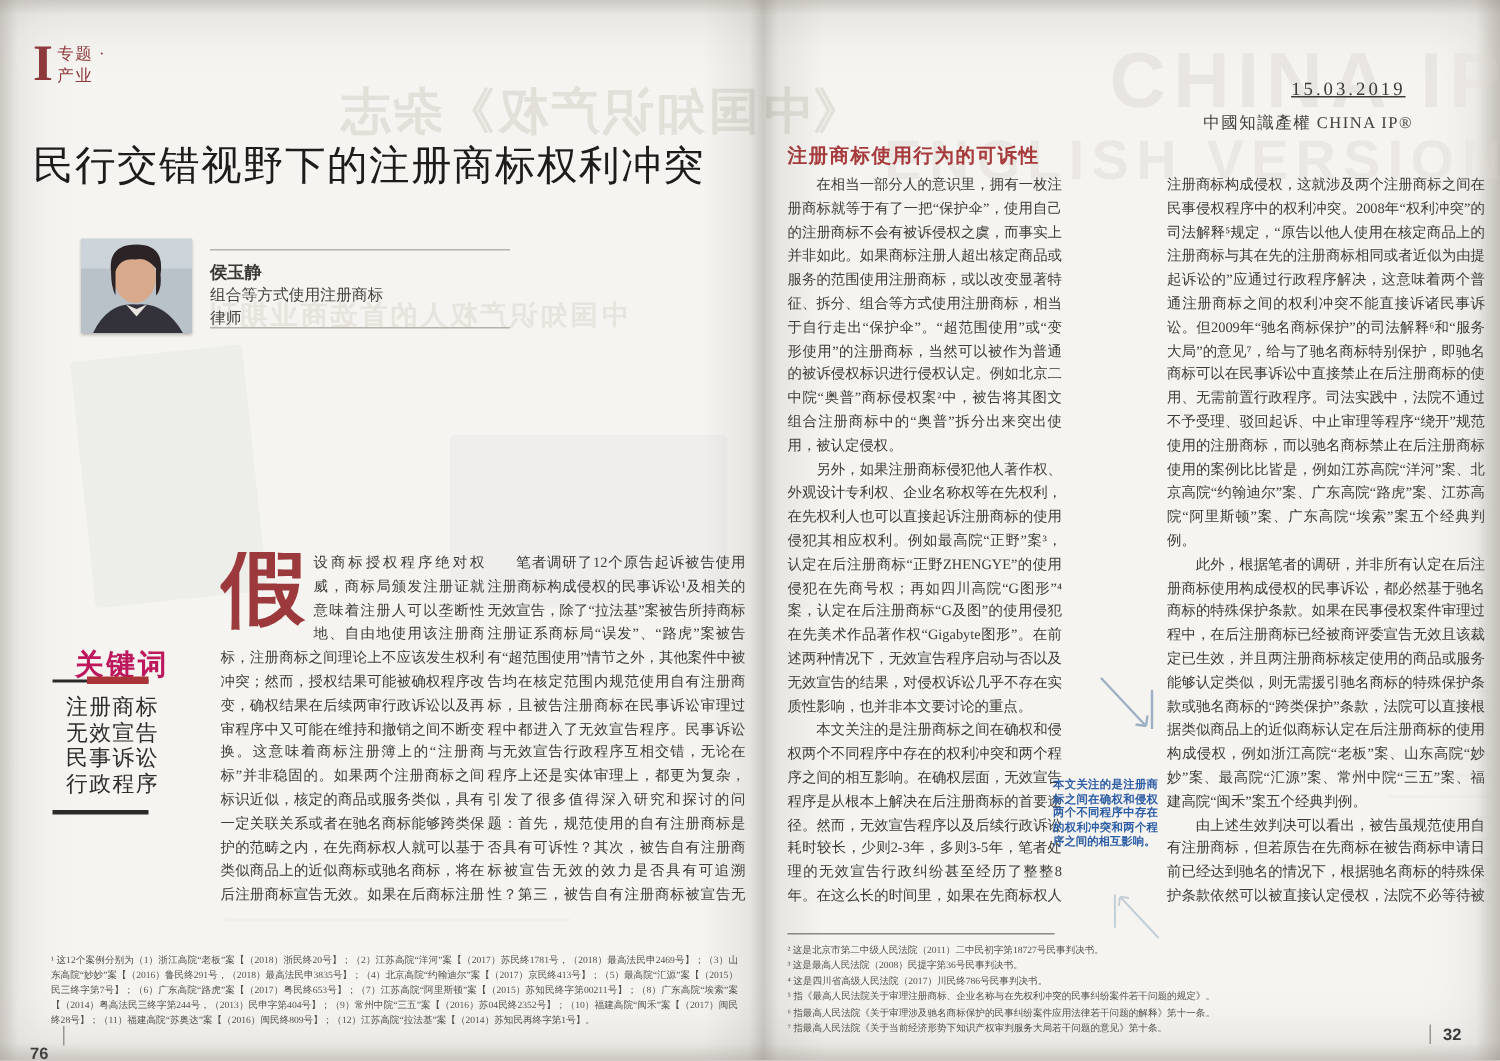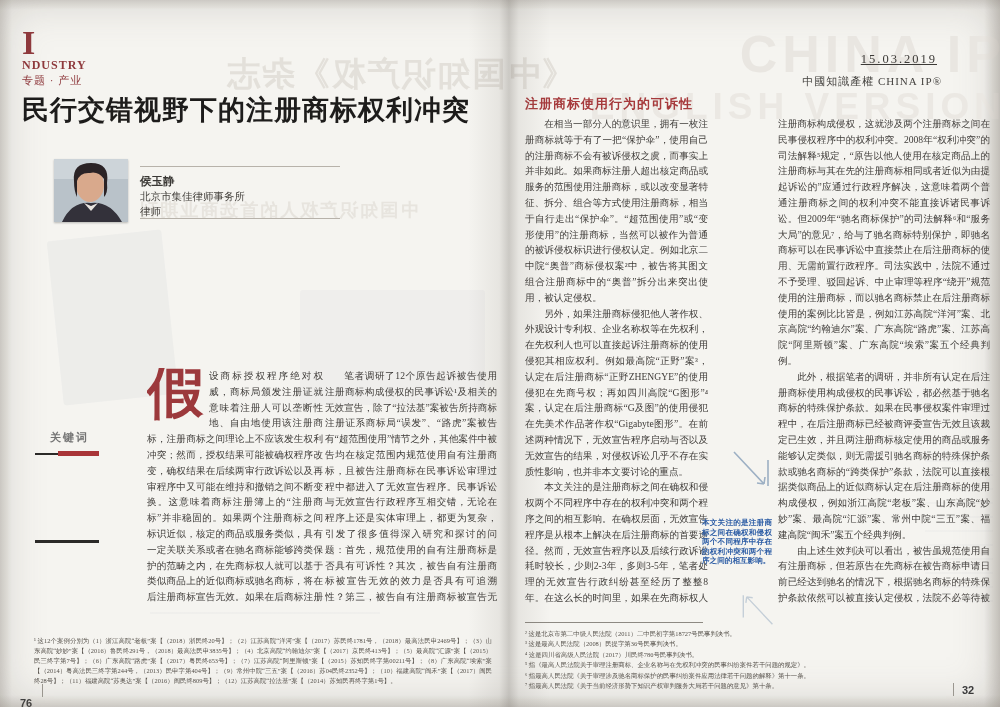--- a/index.html
+++ b/index.html
@@ -34,30 +34,30 @@
   .industry-head .row1 { font-size:12px; font-weight:bold; letter-spacing:1px; }
   .industry-head .row2 { font-size:11px; letter-spacing:1px; }
 
   .ghost { color:#e3e0da; font-family:"Liberation Sans", sans-serif; font-weight:bold;
     transform:scaleX(-1); white-space:nowrap; pointer-events:none; }
   .ghost-lg { left:225px; top:52px; font-size:33px; letter-spacing:2px; }
   .ghost-sm { left:138px; top:198px; font-size:18px; letter-spacing:2px; color:#e7e4de; }
   .bg-shape { pointer-events:none; background:#aab0b6; opacity:.10; border-radius:3px; }
 
   .article-title { left:22px; top:92px; width:470px; font-family:"Liberation Sans", sans-serif;
-    font-weight:bold; font-size:27px; letter-spacing:1px; color:#1d1c1b; }
+    font-weight:normal; font-size:27px; letter-spacing:1px; color:#1d1c1b; }
 
   .author-photo { left:54px; top:159px; width:74px; height:63px; overflow:hidden;
     box-shadow:0 1px 2px rgba(0,0,0,.25); }
   .author-rule { height:1px; background:#b7b2aa; width:200px; left:140px; }
   .author-name { left:140px; top:174px; font-size:11.5px; font-weight:bold; color:#3a3835; }
   .author-org  { left:140px; top:190px; font-size:10.5px; color:#46433f; }
   .author-role { left:140px; top:205px; font-size:10.5px; color:#46433f; }
 
-  .kw-heading { left:50px; top:430px; font-size:11px; font-weight:bold; color:#737373; letter-spacing:2px; }
+  .kw-heading { left:50px; top:430px; font-size:19px; font-weight:bold; color:#be185d; letter-spacing:2px; }
   .kw-line-top { left:35px; top:453px; width:64px; height:2px; background:#2b2a28; }
   .kw-line-red { left:58px; top:451px; width:41px; height:5px; background:#a93538; }
   .kw-items { left:44px; top:464px; width:80px; font-size:14.5px; color:#2e2d2b; line-height:17px; letter-spacing:1px; }
   .kw-line-bottom { left:35px; top:540px; width:64px; height:2.5px; background:#2b2a28; }
 
   .body-col { font-size:9.6px; line-height:15.8px; color:#3e3b38; text-align:justify; overflow:hidden; }
   .col-l1 { left:147px; top:368px; width:176px; height:238px; }
   .col-l2 { left:325px; top:368px; width:172px; height:238px; }
   .dropcap { float:left; font-size:57px; line-height:46px; color:#9c393c; font-weight:bold;
     margin:2px 5px 0 0; font-family:"Liberation Serif", serif; }
@@ -106,45 +106,50 @@
   <div class="page page-left">
 
     <span class="abs ghost ghost-lg">《中国知识产权》杂志</span>
     <span class="abs ghost ghost-sm">中国知识产权人的首选商业期刊</span>
     <div class="abs bg-shape" style="left:55px;top:235px;width:115px;height:165px;transform:rotate(-6deg);"></div>
     <div class="abs bg-shape" style="left:300px;top:290px;width:185px;height:115px;opacity:.07;"></div>
     <div class="abs bg-shape ghost-lines" style="left:150px;top:598px;width:230px;height:28px;opacity:.35;background-color:transparent;"></div>
 
     <div class="abs industry-head">
       <span class="big-i">I</span>
-      <div class="row1">NDUSTRY</div>
       <div class="row2">专题 · 产业</div>
     </div>
 
     <h1 class="abs article-title">民行交错视野下的注册商标权利冲突</h1>
 
     <div class="abs author-photo">
       <svg width="74" height="63" viewBox="0 0 74 63">
         <rect width="74" height="63" fill="#b9c2c9"></rect>
         <rect width="74" height="20" fill="#cdd4d9"></rect>
         <ellipse cx="36" cy="26" rx="14" ry="17" fill="#d9a98c"></ellipse>
         <path d="M20 22 Q18 4 37 4 Q56 4 53 24 Q54 34 50 38 L50 20 Q44 12 36 14 Q26 13 23 22 L23 38 Q20 32 20 22 Z" fill="#2b2326"></path>
         <path d="M8 63 Q18 42 37 44 Q56 42 68 63 Z" fill="#33313a"></path>
         <path d="M30 44 L37 52 L44 44 L37 47 Z" fill="#e8e4df"></path>
       </svg>
     </div>
     <div class="abs author-rule" style="top:166px;"></div>
     <div class="abs author-name">侯玉静</div>
-    <div class="abs author-org">北京市集佳律师事务所</div>
+    <div class="abs author-org">组合等方式使用注册商标</div>
     <div class="abs author-role">律师</div>
     <div class="abs author-rule" style="top:218px;"></div>
 
     <div class="abs kw-heading">关键词</div>
     <div class="abs kw-line-top"></div>
     <div class="abs kw-line-red"></div>
+    <div class="abs kw-items">
+      <div>注册商标</div>
+      <div>无效宣告</div>
+      <div>民事诉讼</div>
+      <div>行政程序</div>
+    </div>
     <div class="abs kw-line-bottom"></div>
 
     <div class="abs body-col col-l1">
       <span class="dropcap">假</span><span>设商标授权程序绝对权威，商标局颁发注册证就意味着注册人可以垄断性地、自由地使用该注册商标，注册商标之间理论上不应该发生权利冲突；然而，授权结果可能被确权程序改变，确权结果在后续两审行政诉讼以及再审程序中又可能在维持和撤销之间不断变换。这意味着商标注册簿上的“注册商标”并非稳固的。如果两个注册商标之间标识近似，核定的商品或服务类似，具有一定关联关系或者在驰名商标能够跨类保护的范畴之内，在先商标权人就可以基于类似商品上的近似商标或驰名商标，将在后注册商标宣告无效。如果在后商标注册人已经将该注册商标投入使用，在先商标权人还可能提起民事诉讼，要求在后注册商标停止使用并索赔。</span>
     </div>
     <div class="abs body-col col-l2">
       <p style="text-indent:2em;">笔者调研了12个原告起诉被告使用注册商标构成侵权的民事诉讼¹及相关的无效宣告，除了“拉法基”案被告所持商标注册证系商标局“误发”、“路虎”案被告有“超范围使用”情节之外，其他案件中被告均在核定范围内规范使用自有注册商标，且被告注册商标在民事诉讼审理过程中都进入了无效宣告程序。民事诉讼与无效宣告行政程序互相交错，无论在程序上还是实体审理上，都更为复杂，引发了很多值得深入研究和探讨的问题：首先，规范使用的自有注册商标是否具有可诉性？其次，被告自有注册商标被宣告无效的效力是否具有可追溯性？第三，被告自有注册商标被宣告无效后，自然应该停止使用，但被告是否以及在什么情形下应该承担赔偿责任？笔者不揣浅陋，对这三个问题一一分解，以求抛砖引玉。</p>
     </div>
 
     <div class="abs footnote fn-left">¹ 这12个案例分别为（1）浙江高院“老板”案【（2018）浙民终20号】；（2）江苏高院“洋河”案【（2017）苏民终1781号，（2018）最高法民申2469号】；（3）山东高院“妙妙”案【（2016）鲁民终291号，（2018）最高法民申3835号】；（4）北京高院“约翰迪尔”案【（2017）京民终413号】；（5）最高院“汇源”案【（2015）民三终字第7号】；（6）广东高院“路虎”案【（2017）粤民终653号】；（7）江苏高院“阿里斯顿”案【（2015）苏知民终字第00211号】；（8）广东高院“埃索”案【（2014）粤高法民三终字第244号，（2013）民申字第404号】；（9）常州中院“三五”案【（2016）苏04民终2352号】；（10）福建高院“闽禾”案【（2017）闽民终28号】；（11）福建高院“苏奥达”案【（2016）闽民终809号】；（12）江苏高院“拉法基”案【（2014）苏知民再终字第1号】。</div>

